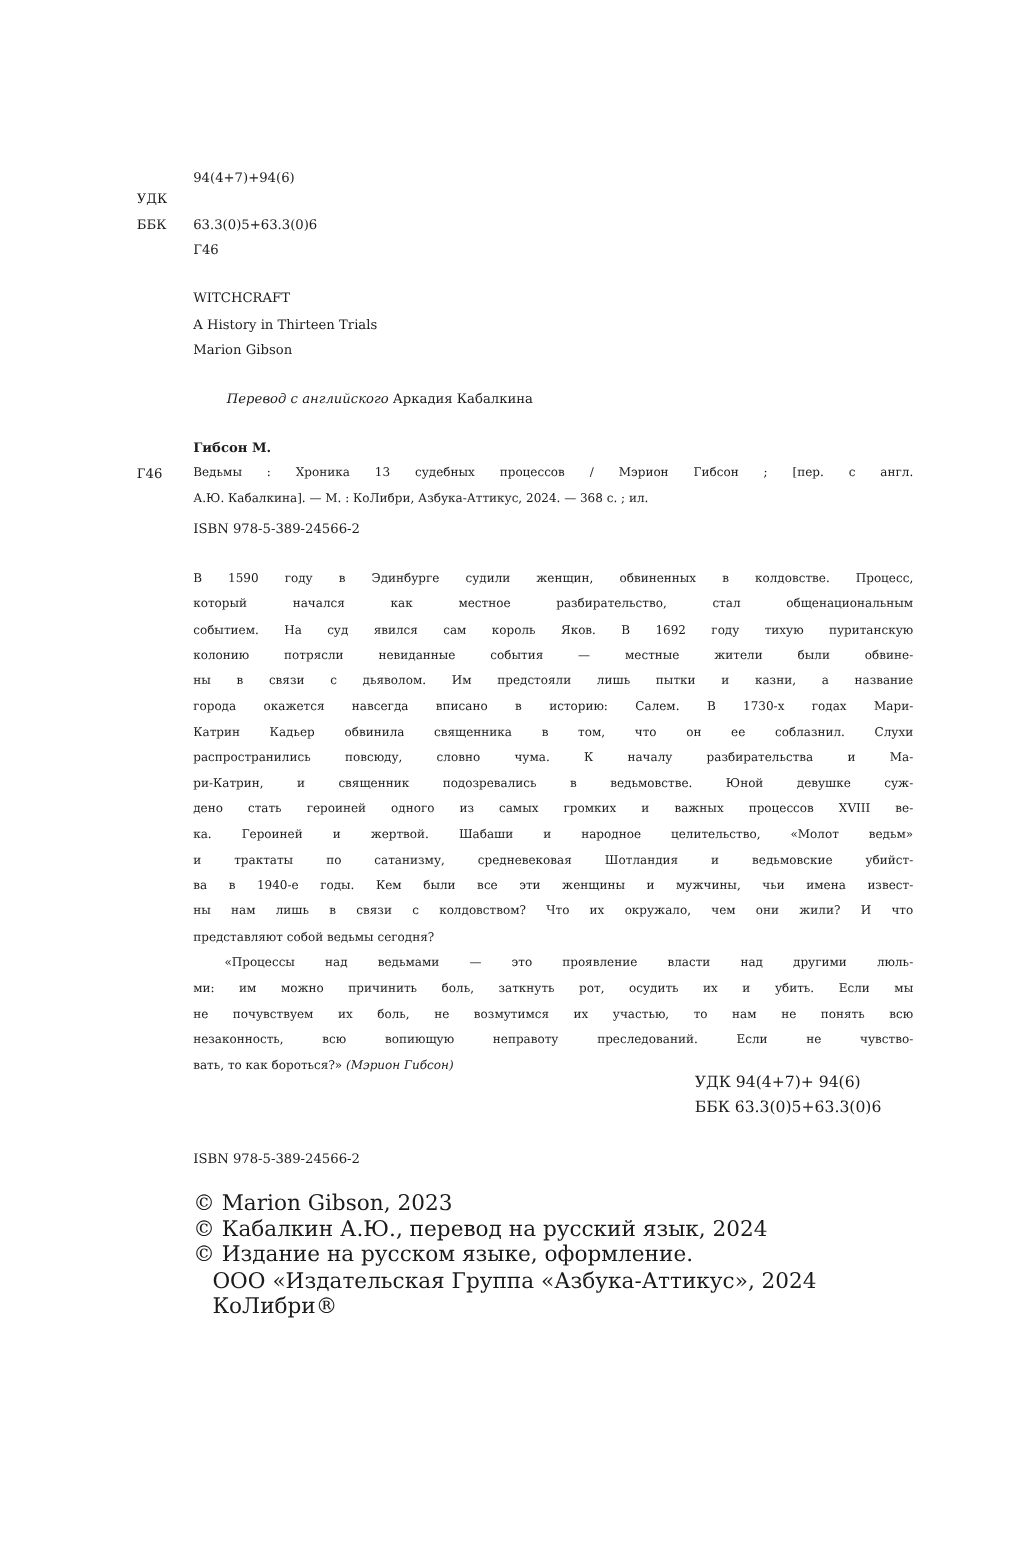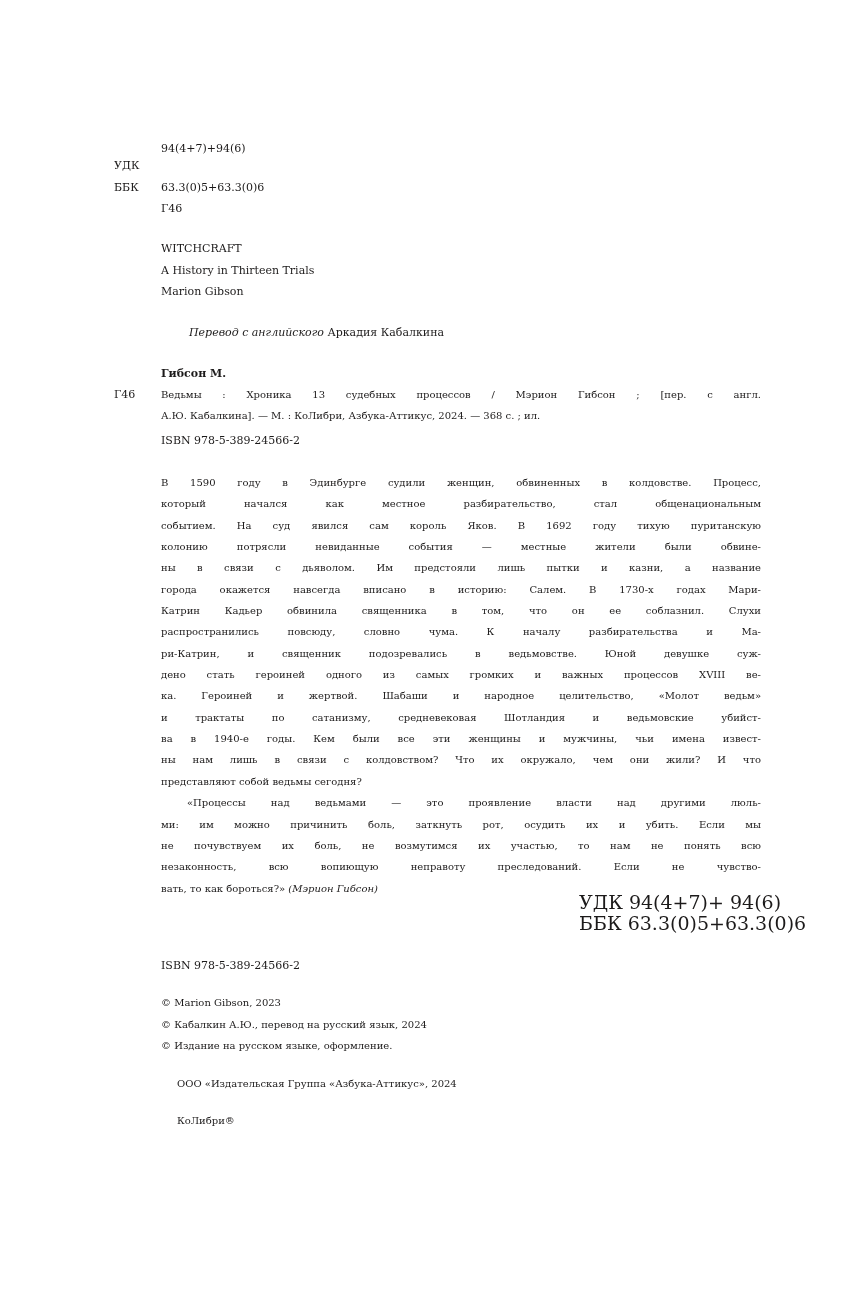--- a/index.html
+++ b/index.html
@@ -8,23 +8,23 @@
     .ln { position: absolute; white-space: nowrap; font-size: 11px; line-height: 21px; }
     .lbl { left: 114px; }
     .val { left: 161px; }
     .body-text { position: absolute; left: 161px; width: 600px; }
     .jl { display: block; height: 21.35px; line-height: 21.35px; font-size: 10px;
       text-align: justify; text-align-last: justify; white-space: nowrap; overflow: visible; }
     .jl.last { text-align-last: left; }
     .jl.indent { text-indent: 26px; }
     .bold { font-weight: bold; }
     .it { font-style: italic; }
-    .right-block { position: absolute; left: 579px; font-size: 19px; line-height: 21px; white-space: nowrap; }
-    .copy { position: absolute; left: 161px; font-size: 10px; line-height: 21.5px; white-space: nowrap; }
-    .copy .cont { padding-left: 16px; margin-top: 16px; }
+    .right-block { position: absolute; left: 579px; font-size: 13px; line-height: 21px; white-space: nowrap; }
+    .copy { position: absolute; left: 161px; font-size: 18px; line-height: 21.5px; white-space: nowrap; }
+    .copy .cont { padding-left: 16px; }
   </style>
 </head>
 <body>
 
 <div class="ln lbl" style="top:155px;">УДК</div>
 <div class="ln val" style="top:138px;text-align:right;">94(4+7)+94(6)</div>
 <div class="ln lbl" style="top:177px;">ББК</div>
 <div class="ln val" style="top:177px;">63.3(0)5+63.3(0)6</div>
 <div class="ln val" style="top:198px;">Г46</div>
 

